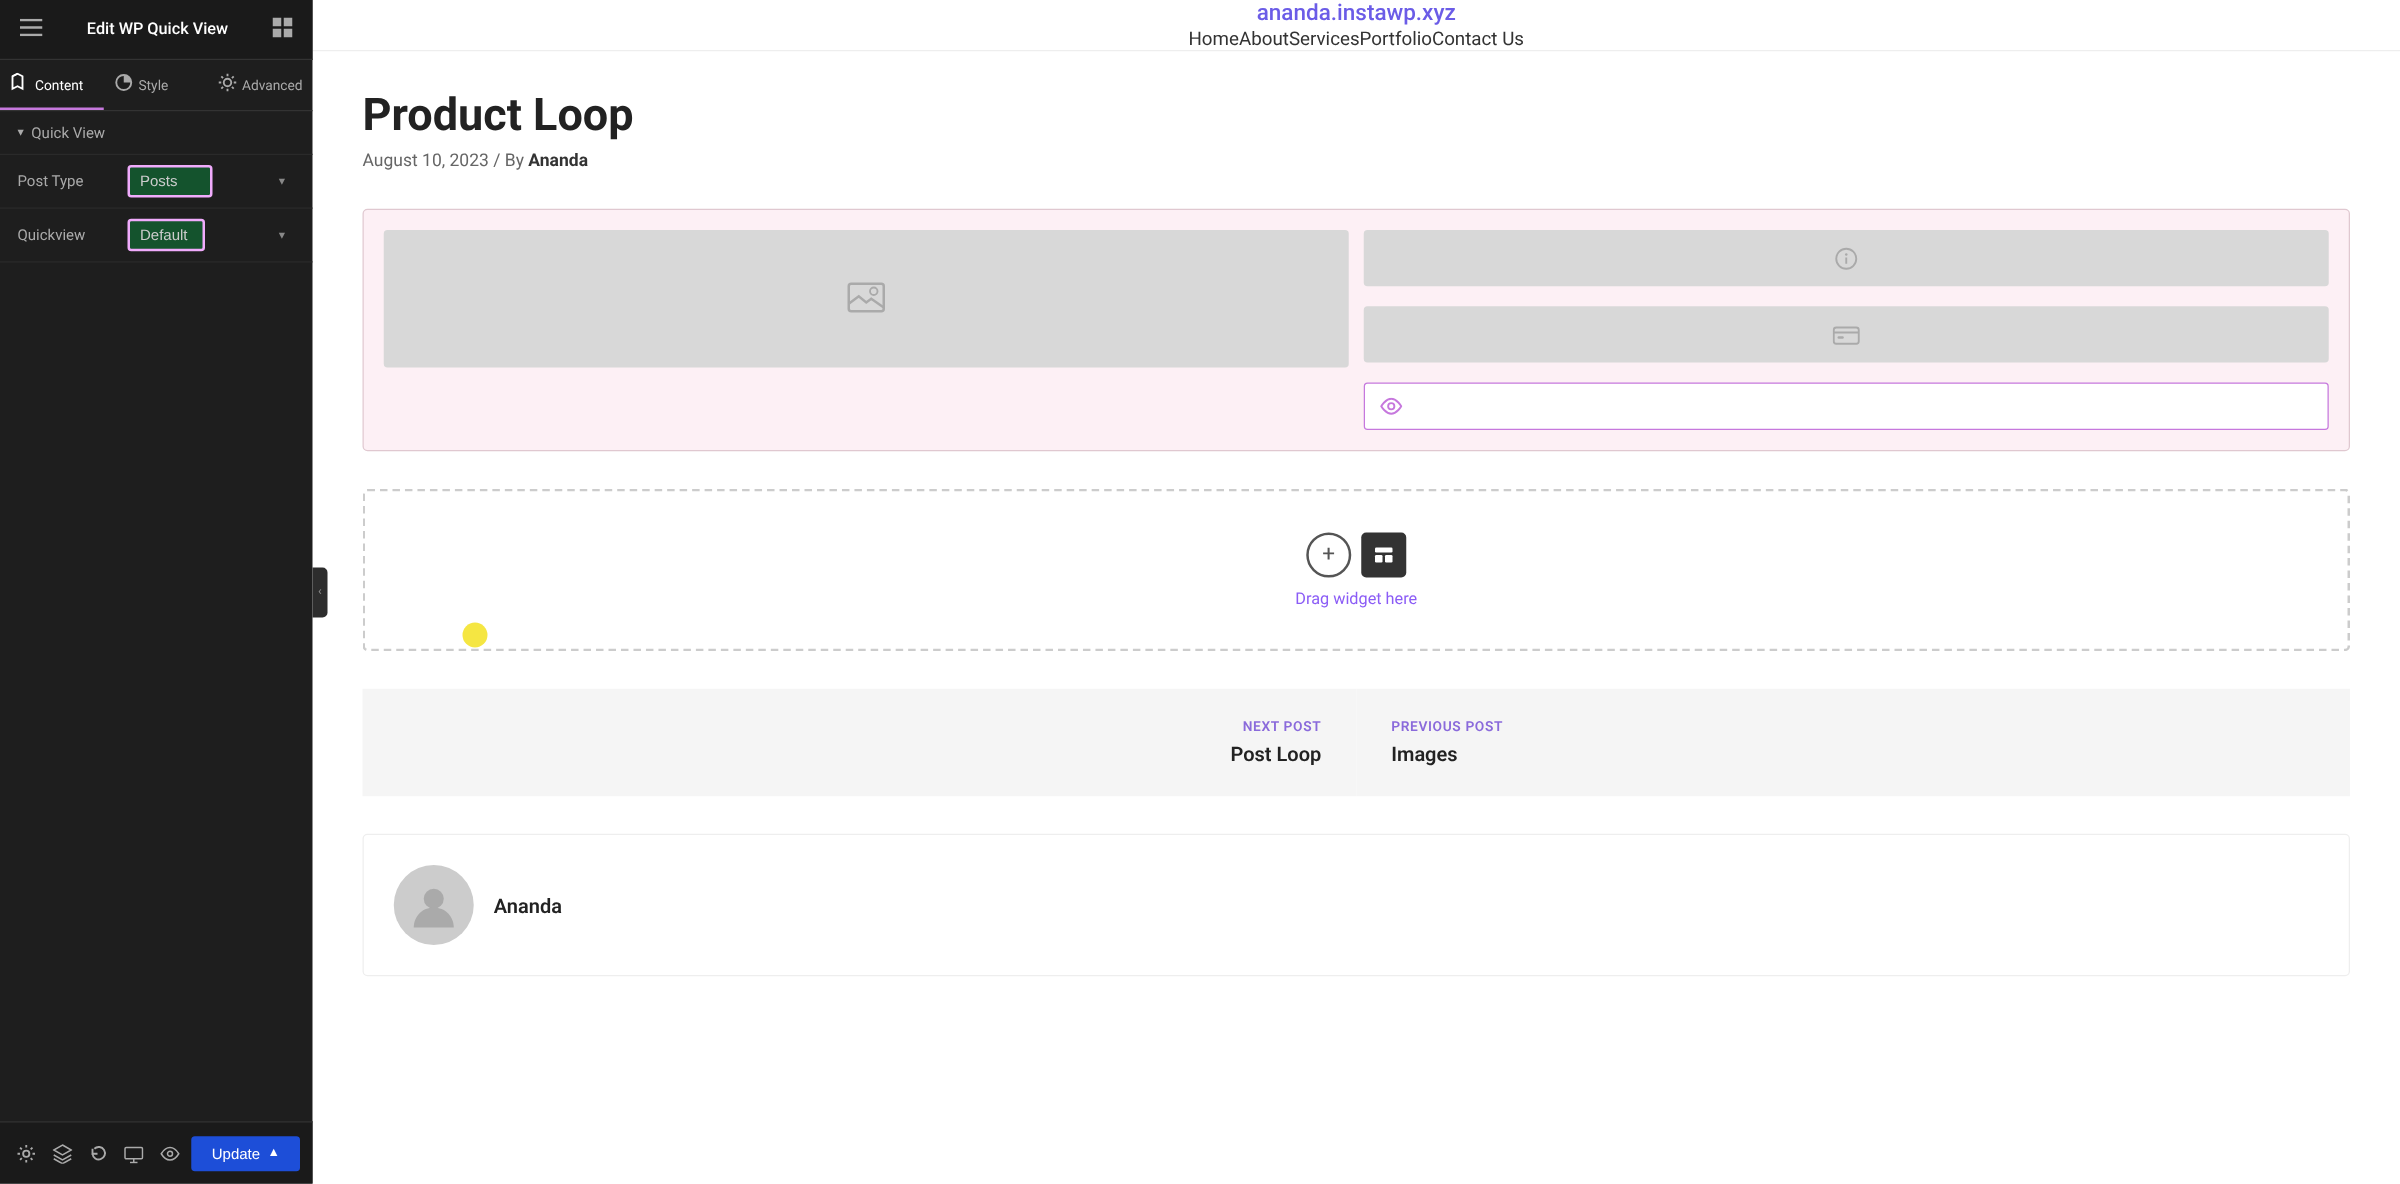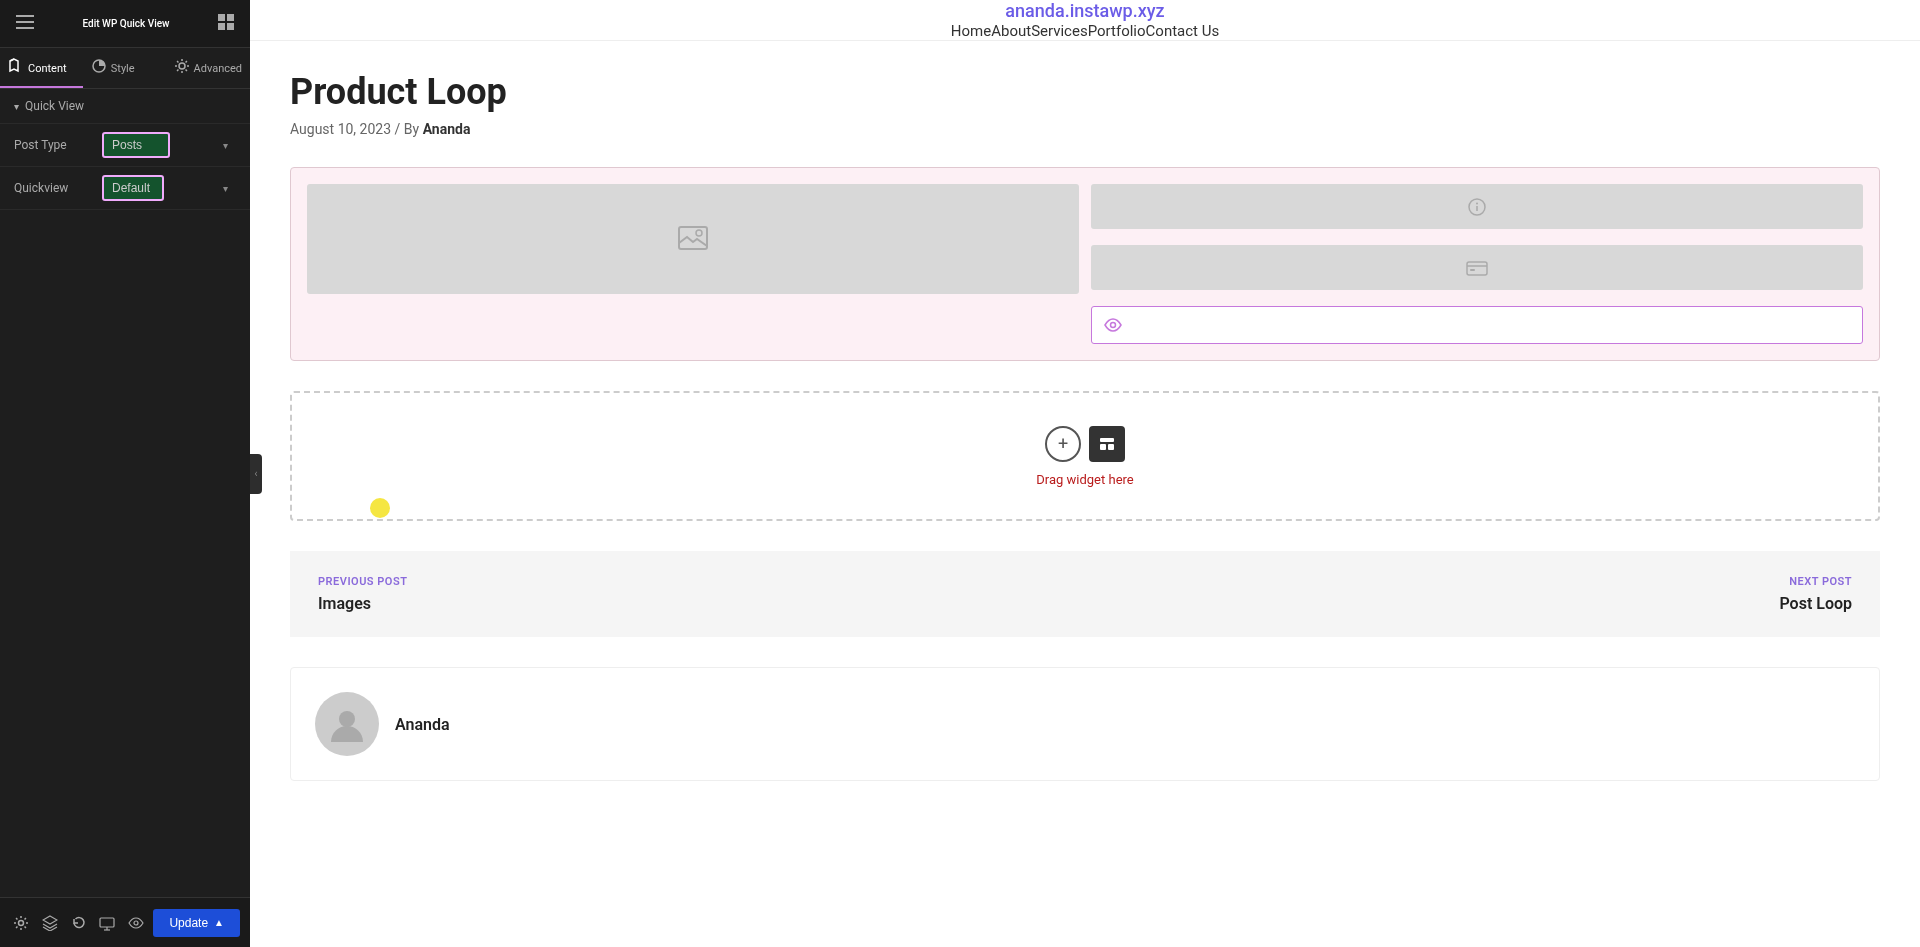--- a/index.html
+++ b/index.html
@@ -21,21 +21,21 @@
       display: flex;
       align-items: center;
       justify-content: space-between;
       padding: 0 16px;
       height: 48px;
       background: #1a1a1a;
       border-bottom: 1px solid #333;
     }
 
     .sidebar-header-title {
-      font-size: 10px;
+      font-size: 13px;
       font-weight: 500;
       color: #fff;
     }
 
     .hamburger-icon, .grid-icon {
       cursor: pointer;
       color: #aaa;
     }
 
     
@@ -347,21 +347,21 @@
       display: flex;
       align-items: center;
       justify-content: center;
       cursor: pointer;
       color: #fff;
       font-size: 14px;
     }
 
     .drag-widget-text {
       font-size: 13px;
-      color: #b91c1c;
+      color: #8b5cf6;
     }
 
     
     .cursor-dot {
       position: absolute;
       width: 20px;
       height: 20px;
       background: #f5e642;
       border-radius: 50%;
       left: 370px;
@@ -622,27 +622,27 @@
             <rect x="1" y="1" width="14" height="4" rx="1" fill="#fff"></rect>
             <rect x="1" y="7" width="6" height="6" rx="1" fill="#fff"></rect>
             <rect x="9" y="7" width="6" height="6" rx="1" fill="#fff"></rect>
           </svg>
         </div>
       </div>
       <span class="drag-widget-text">Drag widget here</span>
     </div>
 
     <div class="post-nav">
+      <div class="post-nav-item next">
+        <div class="post-nav-label">NEXT POST</div>
+        <div class="post-nav-title">Post Loop</div>
+      </div>
       <div class="post-nav-item">
         <div class="post-nav-label">PREVIOUS POST</div>
         <div class="post-nav-title">Images</div>
-      </div>
-      <div class="post-nav-item next">
-        <div class="post-nav-label">NEXT POST</div>
-        <div class="post-nav-title">Post Loop</div>
       </div>
     </div>
 
     <div class="author-section">
       <div class="author-avatar">
         <svg width="40" height="40" viewBox="0 0 40 40" fill="none">
           <circle cx="20" cy="15" r="8" fill="#aaa"></circle>
           <path d="M4 38c0-9 7-16 16-16s16 7 16 16" fill="#aaa"></path>
         </svg>
       </div>

